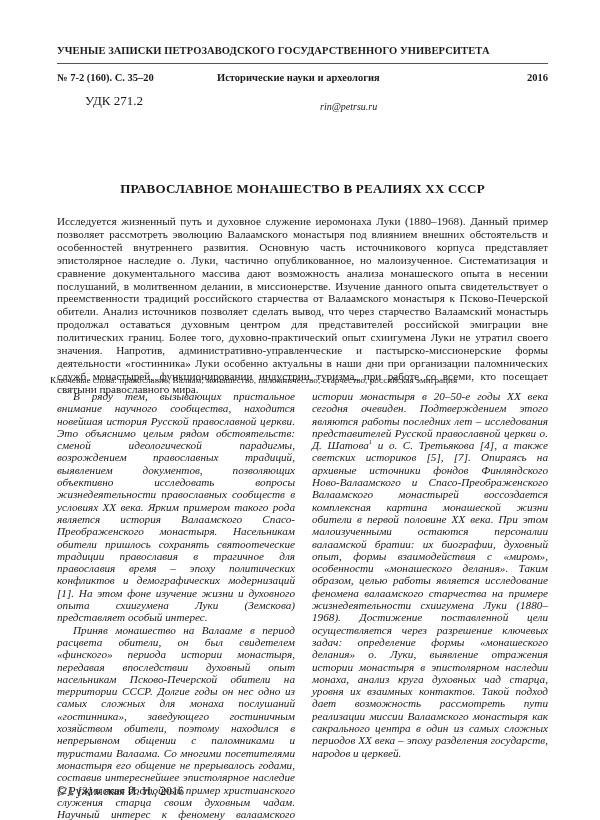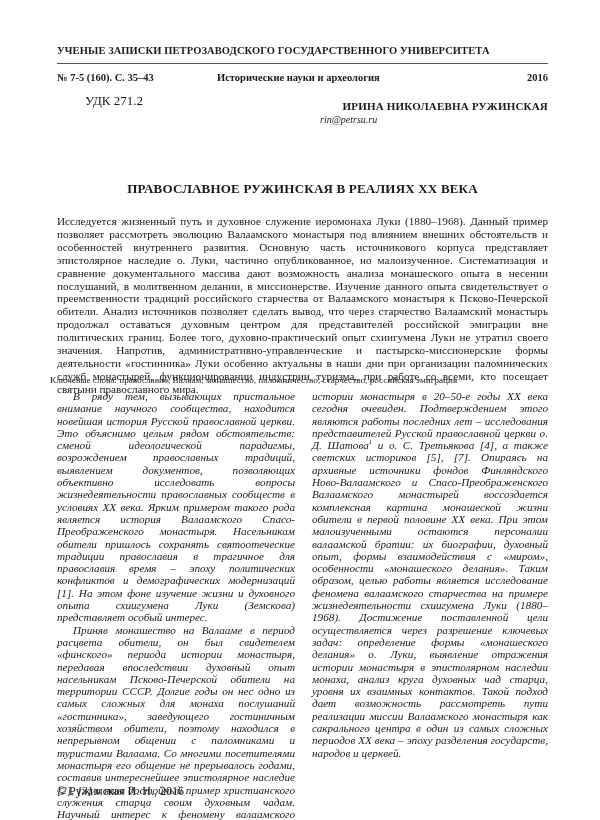--- a/index.html
+++ b/index.html
@@ -31,33 +31,32 @@
   .column p.cont { text-indent: 0; }
   .column sup { font-size: 6.5px; line-height: 0; vertical-align: super; }
   .copyright { position: absolute; left: 57px; top: 784px; font-size: 12px; }
 </style>
 </head>
 <body>
 
 <div class="journal-title">УЧЕНЫЕ ЗАПИСКИ ПЕТРОЗАВОДСКОГО ГОСУДАРСТВЕННОГО УНИВЕРСИТЕТА</div>
 <div class="header-rule"></div>
 <div class="issue-line">
-  <span class="issue">№ 7-5 (160). С. 35–43</span>
+  <span class="issue">№ 7-2 (160). С. 35–20</span>
   <span class="section">Исторические науки и археология</span>
   <span class="year">2016</span>
 </div>
 <div class="udk">УДК 271.2</div>
 
 <div class="author-block">
-  <div class="author-name">ИРИНА НИКОЛАЕВНА РУЖИНСКАЯ</div>
   <div class="author-email">rin@petrsu.ru</div>
 </div>
 
 <div class="article-title">
-  <div>ПРАВОСЛАВНОЕ РУЖИНСКАЯ В РЕАЛИЯХ XX ВЕКА</div>
+  <div>ПРАВОСЛАВНОЕ МОНАШЕСТВО В РЕАЛИЯХ XX СССР</div>
 </div>
 
 <div class="abstract">Исследуется жизненный путь и духовное служение иеромонаха Луки (1880–1968). Данный пример позволяет рассмотреть эволюцию Валаамского монастыря под влиянием внешних обстоятельств и особенностей внутреннего развития. Основную часть источникового корпуса представляет эпистолярное наследие о. Луки, частично опубликованное, но малоизученное. Систематизация и сравнение документального массива дают возможность анализа монашеского опыта в несении послушаний, в молитвенном делании, в миссионерстве. Изучение данного опыта свидетельствует о преемственности традиций российского старчества от Валаамского монастыря к Псково-Печерской обители. Анализ источников позволяет сделать вывод, что через старчество Валаамский монастырь продолжал оставаться духовным центром для представителей российской эмиграции вне политических границ. Более того, духовно-практический опыт схиигумена Луки не утратил своего значения. Напротив, административно-управленческие и пастырско-миссионерские формы деятельности «гостинника» Луки особенно актуальны в наши дни при организации паломнических служб монастырей, функционировании индустрии туризма, при работе со всеми, кто посещает святыни православного мира.</div>
 <div class="keywords">Ключевые слова: православие, Валаам, монашество, паломничество, старчество, российская эмиграция</div>
 
 <div class="column col-left">
   <p>В ряду тем, вызывающих пристальное внимание научного сообщества, находится новейшая история Русской православной церкви. Это объяснимо целым рядом обстоятельств: сменой идеологической парадигмы, возрождением православных традиций, выявлением документов, позволяющих объективно исследовать вопросы жизнедеятельности православных сообществ в условиях XX века. Ярким примером такого рода является история Валаамского Спасо-Преображенского монастыря. Насельникам обители пришлось сохранять святоотеческие традиции православия в трагичное для православия время – эпоху политических конфликтов и демографических модернизаций [1]. На этом фоне изучение жизни и духовного опыта схиигумена Луки (Земскова) представляет особый интерес.</p>
   <p>Приняв монашество на Валааме в период расцвета обители, он был свидетелем «финского» периода истории монастыря, передавая впоследствии духовный опыт насельникам Псково-Печерской обители на территории СССР. Долгие годы он нес одно из самых сложных для монаха послушаний «гостинника», заведующего гостиничным хозяйством обители, поэтому находился в непрерывном общении с паломниками и туристами Валаама. Со многими посетителями монастыря его общение не прерывалось годами, составив интереснейшее эпистолярное наследие [2], [3] и явив достойный пример христианского служения старца своим духовным чадам. Научный интерес к феномену валаамского старчества,</p>
 </div>
 

